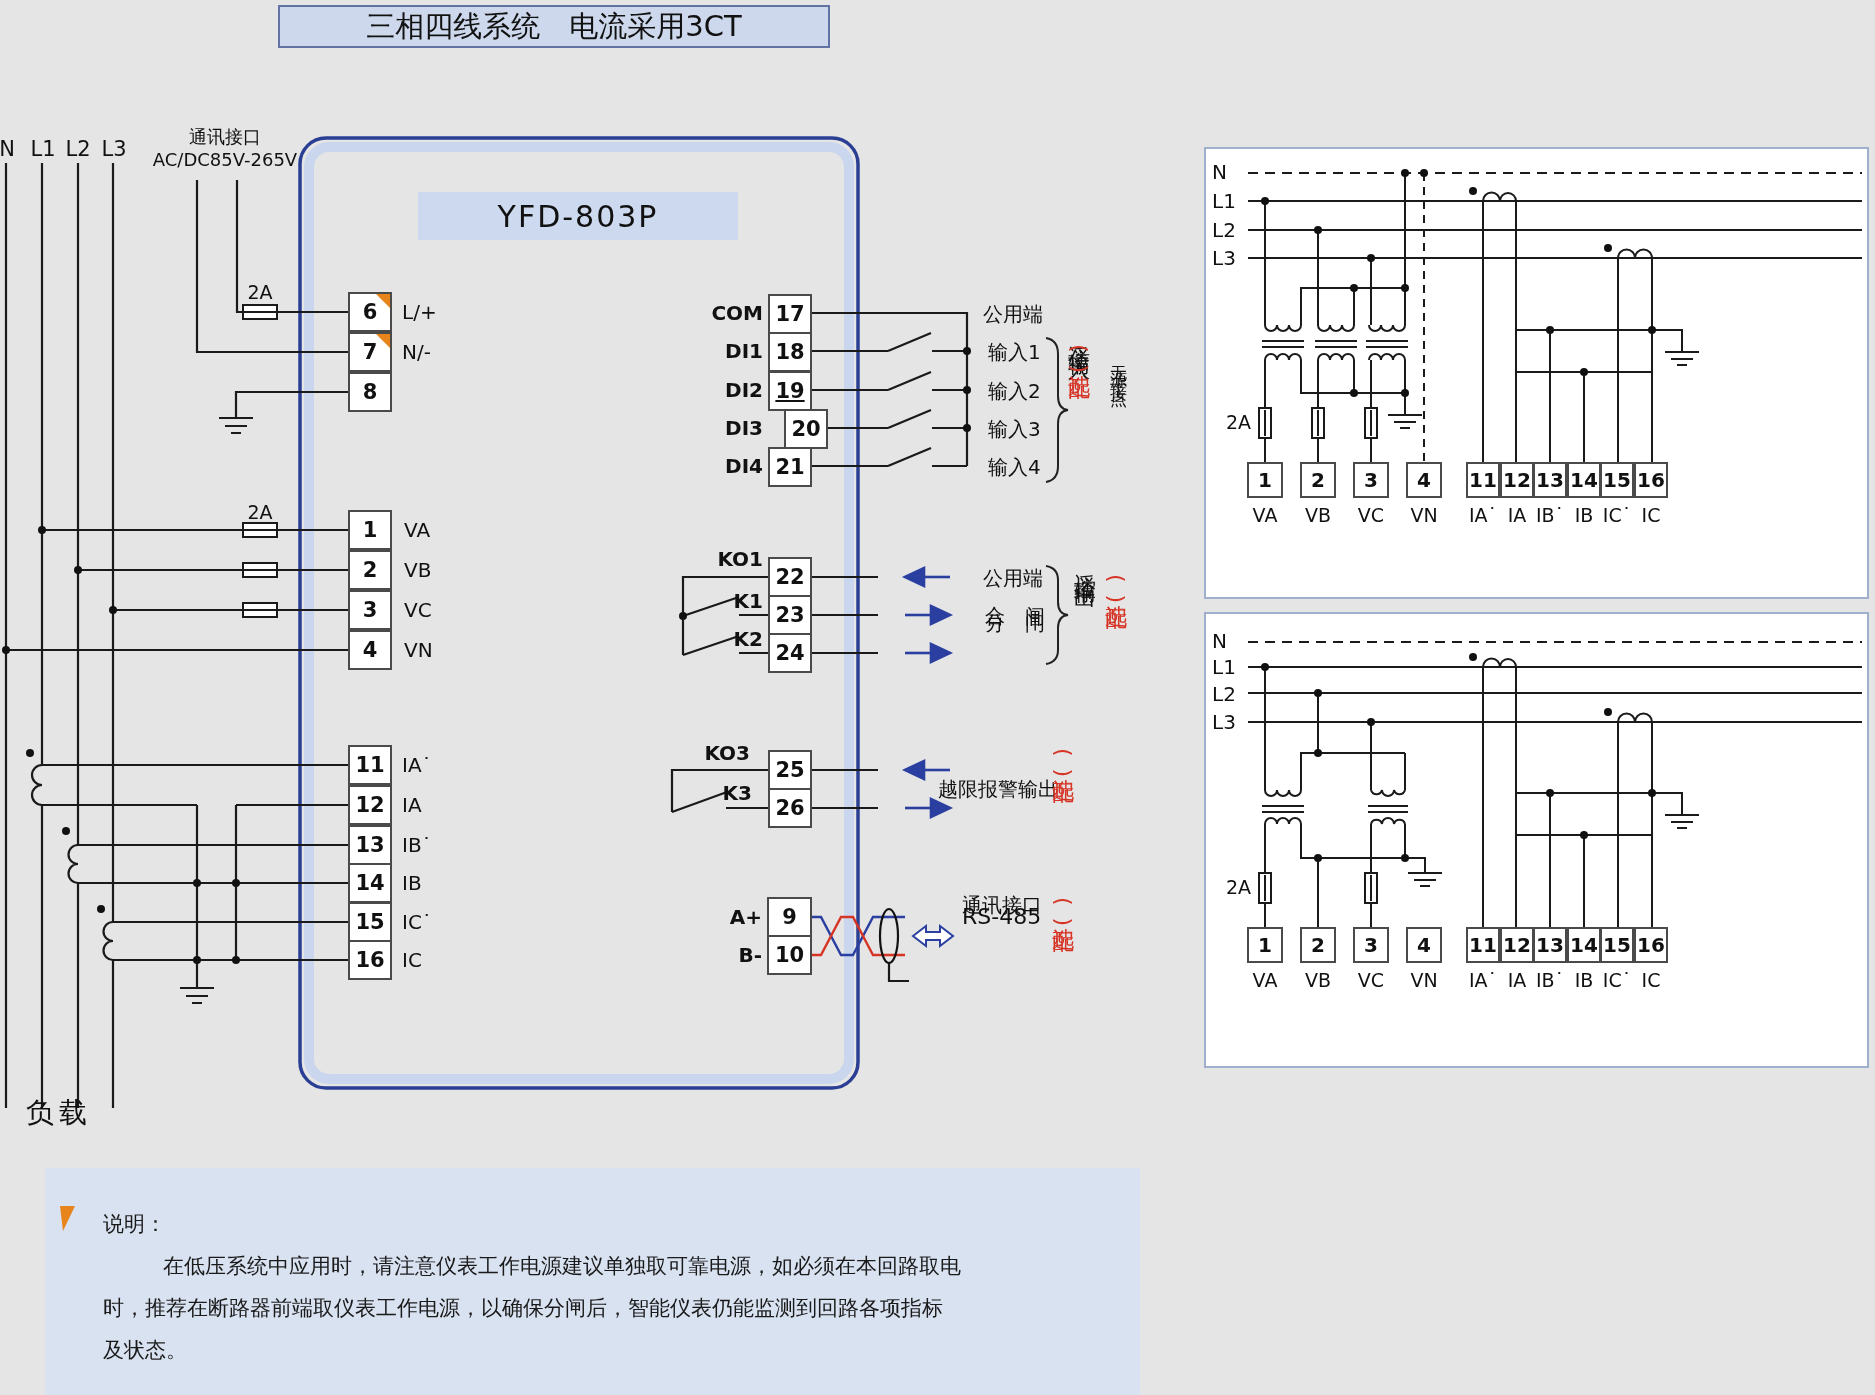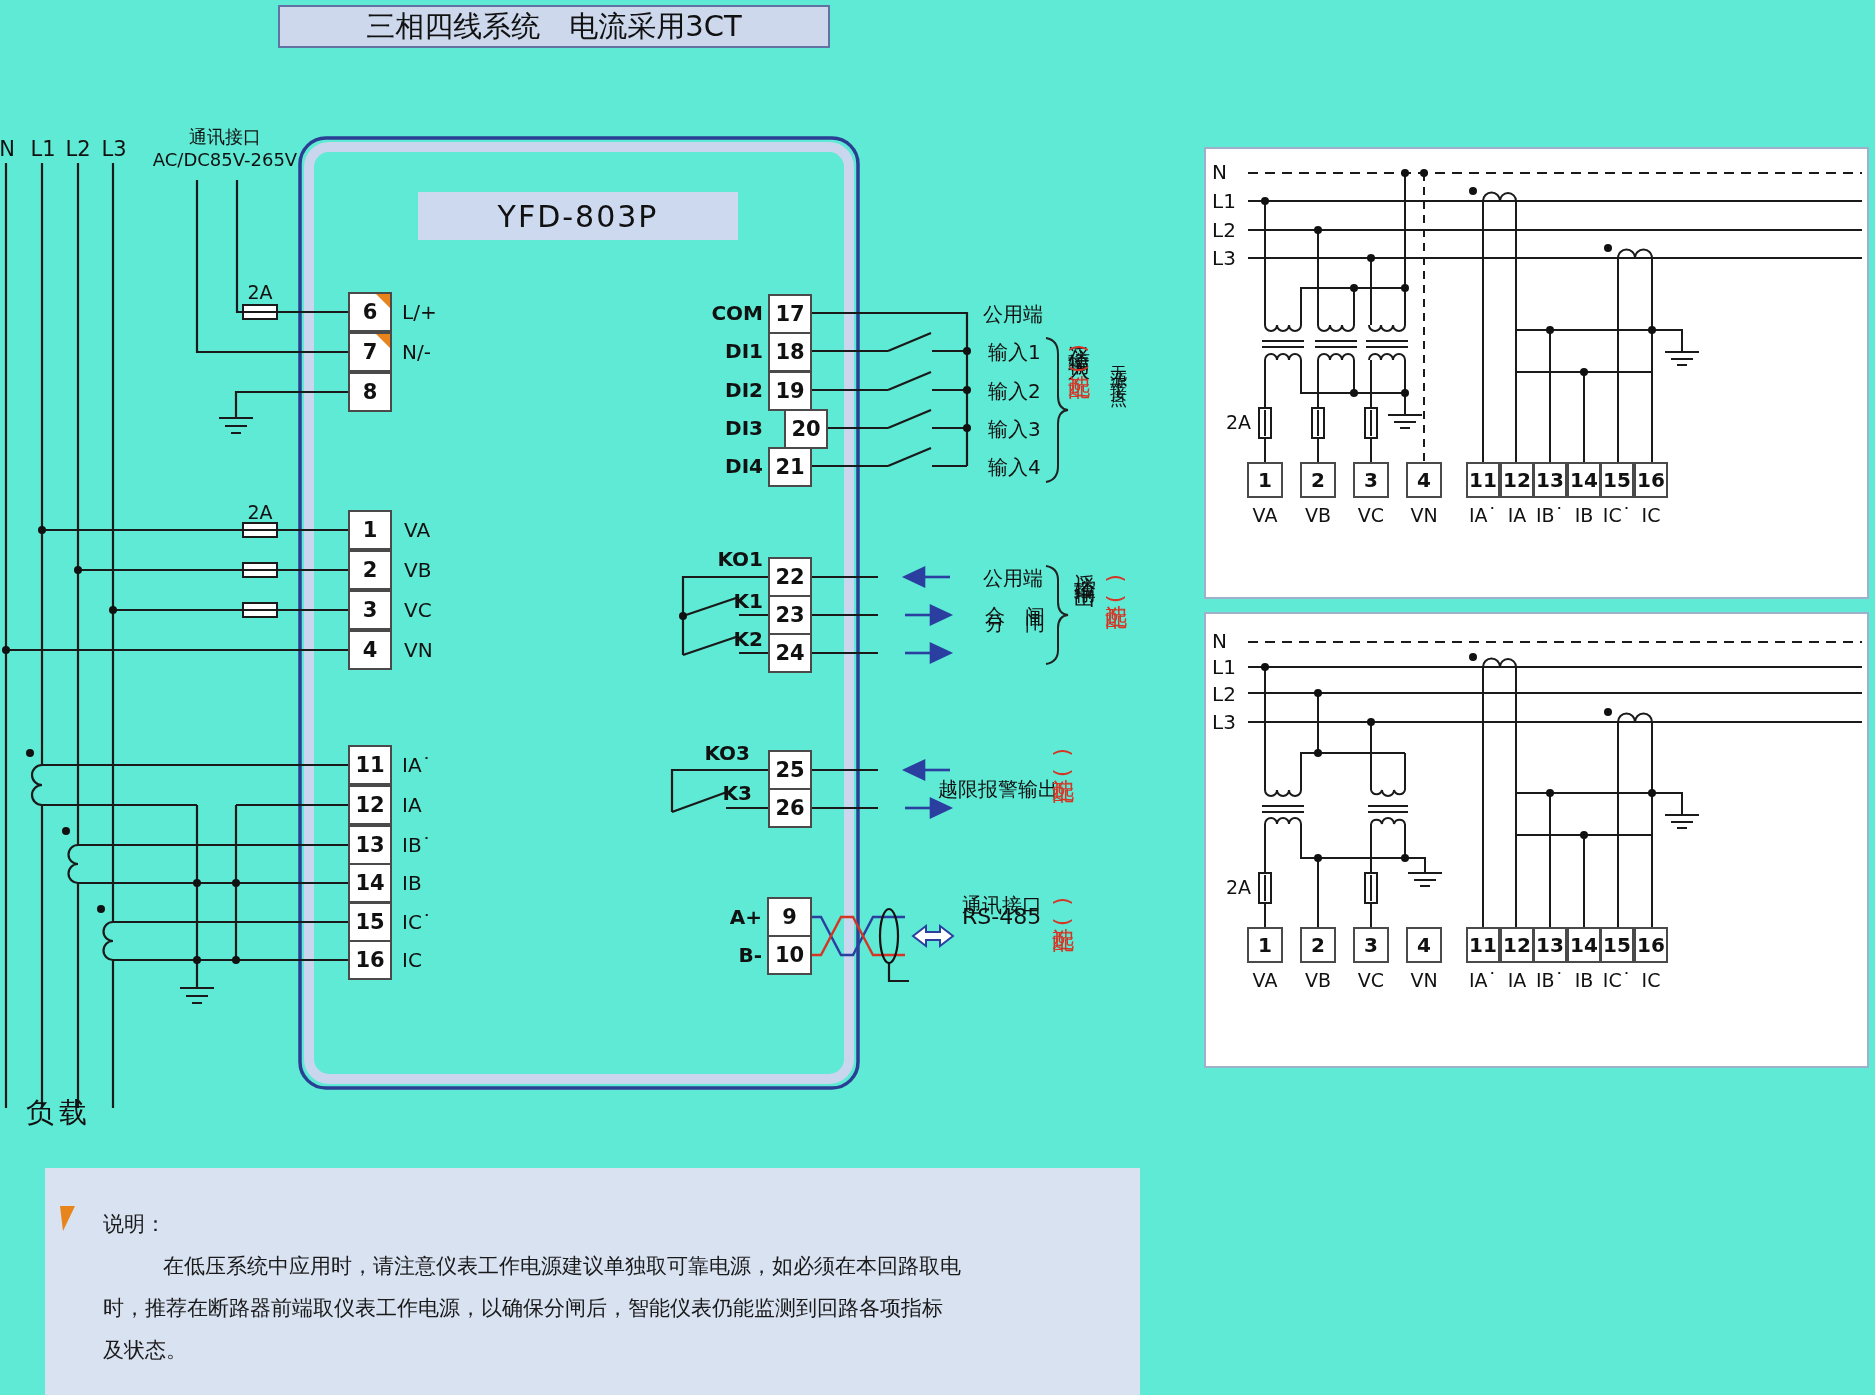--- a/index.html
+++ b/index.html
@@ -1,17 +1,17 @@
 <!DOCTYPE html>
 <html><head>
 <meta charset="utf-8">
 <style>
   html,body{margin:0;padding:0;background:#fff;}
   body{font-family:"DejaVu Sans","Liberation Sans",sans-serif;}
-  #stage{position:relative;width:1875px;height:1395px;background:#5eead4;overflow:hidden;}
+  #stage{position:relative;width:1875px;height:1395px;background:#e5e5e5;overflow:hidden;}
   .lbl{position:absolute;font-size:20px;line-height:26px;color:#111;white-space:nowrap;}
   .ctr{text-align:center;}
   .rt{text-align:right;font-weight:bold;}
   .box{position:absolute;background:#fff;border:2px solid #4a4a4a;display:flex;align-items:center;justify-content:center;
        font-weight:bold;font-size:21px;color:#111;box-sizing:border-box;}
   .sbox{font-size:20px;}
   .corner{position:absolute;right:0;top:0;width:0;height:0;border-left:14px solid transparent;border-top:14px solid #e8841c;}
   .panel{position:absolute;background:#cdd8ec;border:2px solid #6272a2;display:flex;align-items:center;justify-content:center;
          color:#111;box-sizing:border-box;}
   .banner{position:absolute;background:#cdd9ee;display:flex;align-items:center;justify-content:center;color:#111;}
@@ -268,21 +268,21 @@
   <div class="lbl" style="left:402px;top:909px;">IC˙</div>
   <div class="lbl" style="left:402px;top:947px;">IC</div>
 
   <div class="lbl rt" style="left:680px;top:300px;width:83px;">COM</div>
   <div class="lbl rt" style="left:680px;top:338px;width:83px;">DI1</div>
   <div class="lbl rt" style="left:680px;top:377px;width:83px;">DI2</div>
   <div class="lbl rt" style="left:680px;top:415px;width:83px;">DI3</div>
   <div class="lbl rt" style="left:680px;top:453px;width:83px;">DI4</div>
   <div class="box" style="left:768px;top:294px;width:44px;height:40px;">17</div>
   <div class="box" style="left:768px;top:332px;width:44px;height:40px;">18</div>
-  <div class="box" style="left:768px;top:371px;width:44px;height:40px;">19</div>
+  <div class="box" style="left:768px;top:371px;width:44px;height:40px;text-decoration:underline;">19</div>
   <div class="box" style="left:768px;top:409px;width:44px;height:40px;margin-left:16px;">20</div>
   <div class="box" style="left:768px;top:447px;width:44px;height:40px;">21</div>
 
   <div class="lbl" style="left:983px;top:301px;">公用端</div>
   <div class="lbl" style="left:988px;top:339px;">输入1</div>
   <div class="lbl" style="left:988px;top:378px;">输入2</div>
   <div class="lbl" style="left:988px;top:416px;">输入3</div>
   <div class="lbl" style="left:988px;top:454px;">输入4</div>
   <div class="vtext" style="left:1066px;top:328px;">
     <span>遥信输入</span><span class="red">(选配)</span>

